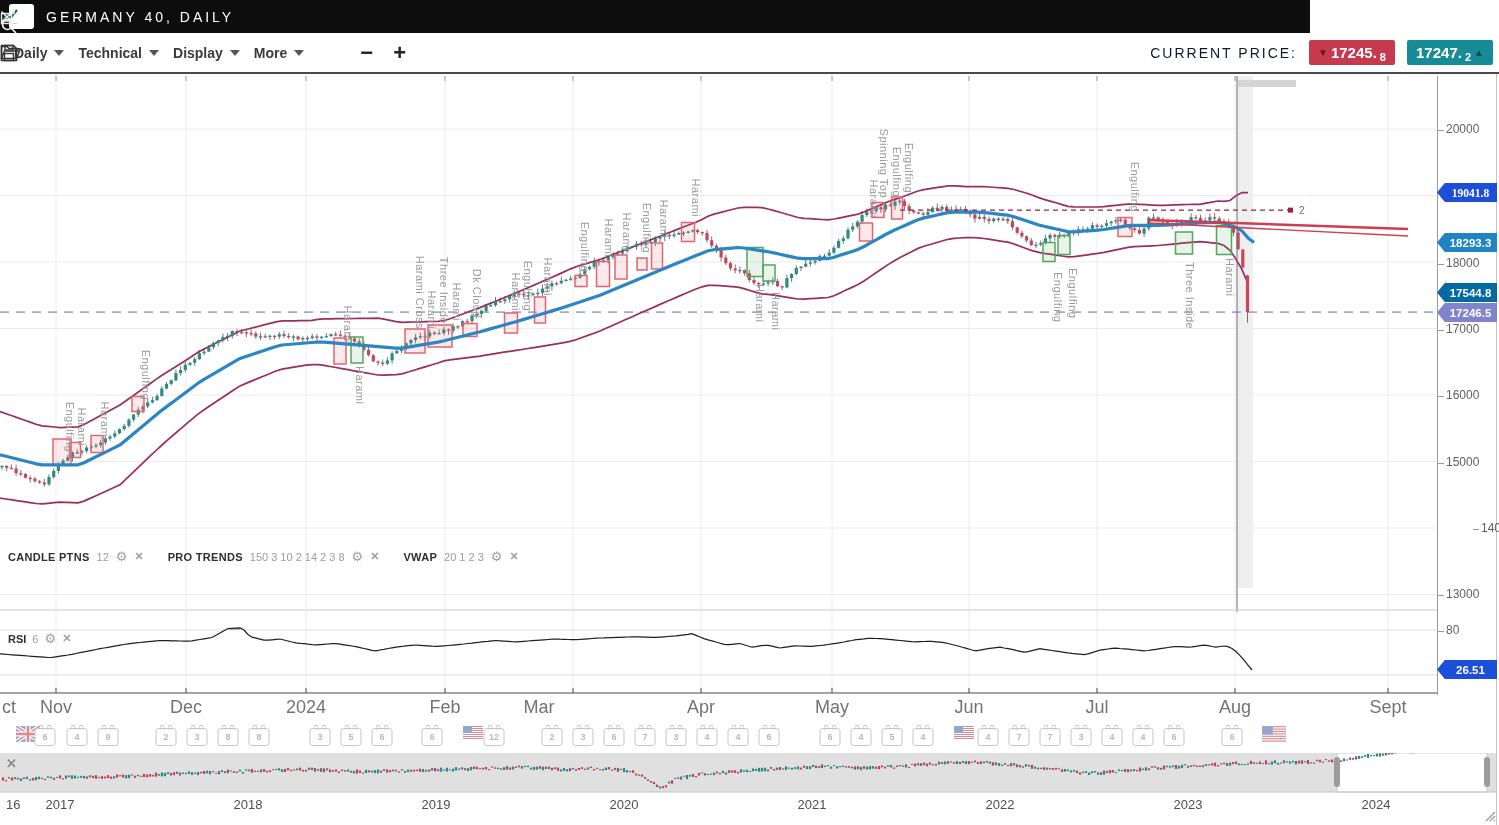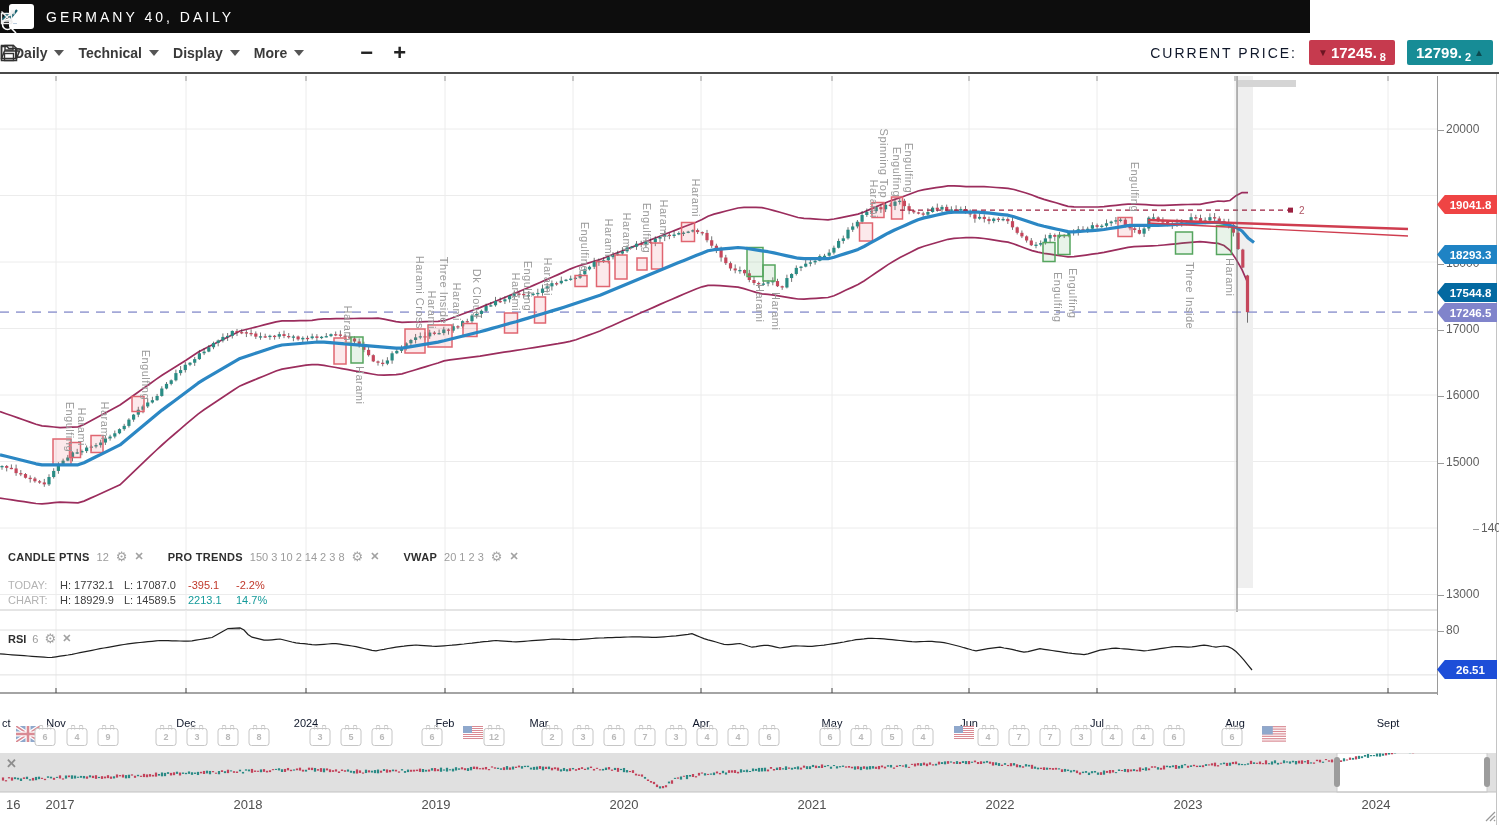--- a/index.html
+++ b/index.html
@@ -32,21 +32,21 @@
   .stage{position:absolute;left:0;top:74px;width:1499px;height:751px;}
   svg{position:absolute;left:0;display:block;}
   .axisline{position:absolute;left:1437px;top:2px;width:1px;height:619px;background:#9a9a9a;}
   .edge-r{position:absolute;left:1496px;top:0;width:1px;height:751px;background:#c4c4c4;}
   .ptick{position:absolute;color:#5f5f5f;font-size:12px;}
   .ptick .tk{position:absolute;left:-8px;top:8px;width:6px;height:1px;background:#9a9a9a;}
   .badge{position:absolute;left:1437px;width:60px;height:19px;color:#fff;font-size:11.5px;font-weight:700;
          display:flex;align-items:center;justify-content:center;padding-left:7px;box-sizing:border-box;
          clip-path:polygon(0 50%,13% 0,100% 0,100% 100%,13% 100%);}
   .months{position:absolute;top:623px;left:0;width:1437px;height:16px;}
-  .mlab{position:absolute;transform:translateX(-50%);color:#0f172a;font-size:11px;margin-top:20px;}
+  .mlab{position:absolute;transform:translateX(-50%);color:#737373;font-size:18px;}
   .mlab.first{transform:none;}
   .calrow{position:absolute;top:652px;left:0;width:1460px;height:22px;}
   .calitem{position:absolute;transform:translateX(-50%);}
   .cal{width:19px;height:16px;border:1.5px solid #c6c6c6;border-radius:3px;background:#fff;
        color:#b9b9b9;font-size:9px;font-weight:700;display:flex;align-items:center;justify-content:center;
        position:relative;margin-top:2px;}
   .cal:before{content:"";position:absolute;top:-4px;left:3px;width:3px;height:4px;border:1px solid #c6c6c6;border-bottom:none;border-radius:2px 2px 0 0;}
   .cal:after{content:"";position:absolute;top:-4px;right:3px;width:3px;height:4px;border:1px solid #c6c6c6;border-bottom:none;border-radius:2px 2px 0 0;}
   .years{position:absolute;top:723px;left:0;width:1499px;height:16px;}
   .ylab{position:absolute;transform:translateX(-50%);color:#4f4f4f;font-size:13px;}
@@ -144,21 +144,21 @@
     </div>
     <div class="tb-zoom">−</div>
     <div class="tb-zoom">+</div>
     <div class="cp-label">CURRENT PRICE:</div>
     <div class="price-box" id="sellbox" style="background: rgb(198, 58, 78);">
       <span class="arr" style="color:#6d1522">▼</span>
       <span id="sellmain">17245.</span>
         <span class="dec" id="selldec">8</span>
     </div>
     <div class="price-box" id="buybox" style="margin-right: 6px; background: rgb(23, 140, 150);">
-      <span id="buymain">12799.</span>
+      <span id="buymain">17247.</span>
         <span class="dec" id="buydec">2</span>
       <span class="arr" style="color:#0b4a50">▲</span>
     </div>
   </div>
 
   <div class="stage">
     <svg id="mainsvg" style="top:2px" width="1437" height="536" viewBox="0 76 1437 536">
         <line x1="56" y1="76" x2="56" y2="610" stroke="#ececec" stroke-width="1"></line>
         <line x1="186" y1="76" x2="186" y2="610" stroke="#ececec" stroke-width="1"></line>
         <line x1="306" y1="76" x2="306" y2="610" stroke="#ececec" stroke-width="1"></line>
@@ -1333,22 +1333,22 @@
         <div class="ptick" style="left: 1446px; top: 48px;"><span class="tk"></span>20000</div>
         <div class="ptick" style="left: 1446px; top: 182px;"><span class="tk"></span>18000</div>
         <div class="ptick" style="left: 1446px; top: 248px;"><span class="tk"></span>17000</div>
         <div class="ptick" style="left: 1446px; top: 314px;"><span class="tk"></span>16000</div>
         <div class="ptick" style="left: 1446px; top: 381px;"><span class="tk"></span>15000</div>
         <div class="ptick" style="left: 1481px; top: 447px;"><span class="tk"></span>14000</div>
         <div class="ptick" style="left: 1446px; top: 513px;"><span class="tk"></span>13000</div>
         <div class="ptick" style="left: 1446px; top: 549px;"><span class="tk"></span>80</div>
       </div>
     <div id="badges">
-        <div class="badge" style="top: 121px; background: #ef4444;">19041.8</div>
-        <div class="badge" style="top: 159px; background: rgb(31, 131, 196); margin-top: 12px;">18293.3</div>
+        <div class="badge" style="top: 109px; background: #1d4ed8; font-family: Liberation Serif, serif;">19041.8</div>
+        <div class="badge" style="top: 159px; background: rgb(31, 131, 196);">18293.3</div>
         <div class="badge" style="top: 209px; background: #0369a1;">17544.8</div>
         <div class="badge" style="top: 229px; background: rgb(128, 132, 203);">17246.5</div>
         <div class="badge" style="top: 586px; background: #1d4ed8;">26.51</div>
       </div>
     <div class="months" id="months">
         <div class="mlab first" style="left: 2px;">ct</div>
         <div class="mlab" style="left: 56px;">Nov</div>
         <div class="mlab" style="left: 186px;">Dec</div>
         <div class="mlab" style="left: 306px;">2024</div>
         <div class="mlab" style="left: 445px;">Feb</div>
@@ -1530,36 +1530,20 @@
       <span>150 3 10 2 14 2 3 8</span>
       <span class="licon">⚙</span>
       <span class="licon lx">✕</span>
       <span class="lgap"></span>
       <b>VWAP</b>
       <span>20 1 2 3</span>
       <span class="licon">⚙</span>
       <span class="licon lx">✕</span>
     </div>
 
-    <div class="stats">
-      <div class="row">
-        <span class="rl">TODAY:</span>
-        <span class="cell">H: 17732.1</span>
-        <span class="cell">L: 17087.0</span>
-        <span class="cc neg">-395.1</span>
-        <span class="cc neg">-2.2%</span>
-      </div>
-      <div class="row">
-        <span class="rl">CHART:</span>
-        <span class="cell">H: 18929.9</span>
-        <span class="cell">L: 14589.5</span>
-        <span class="cc pos">2213.1</span>
-        <span class="cc pos">14.7%</span>
-      </div>
-    </div>
 
     <div class="rsihdr">
       <b>RSI</b>
       <span>6</span>
       <span class="licon">⚙</span>
       <span class="licon lx">✕</span>
     </div>
 
     <div class="mini-x">✕</div>
     <div class="grip">

